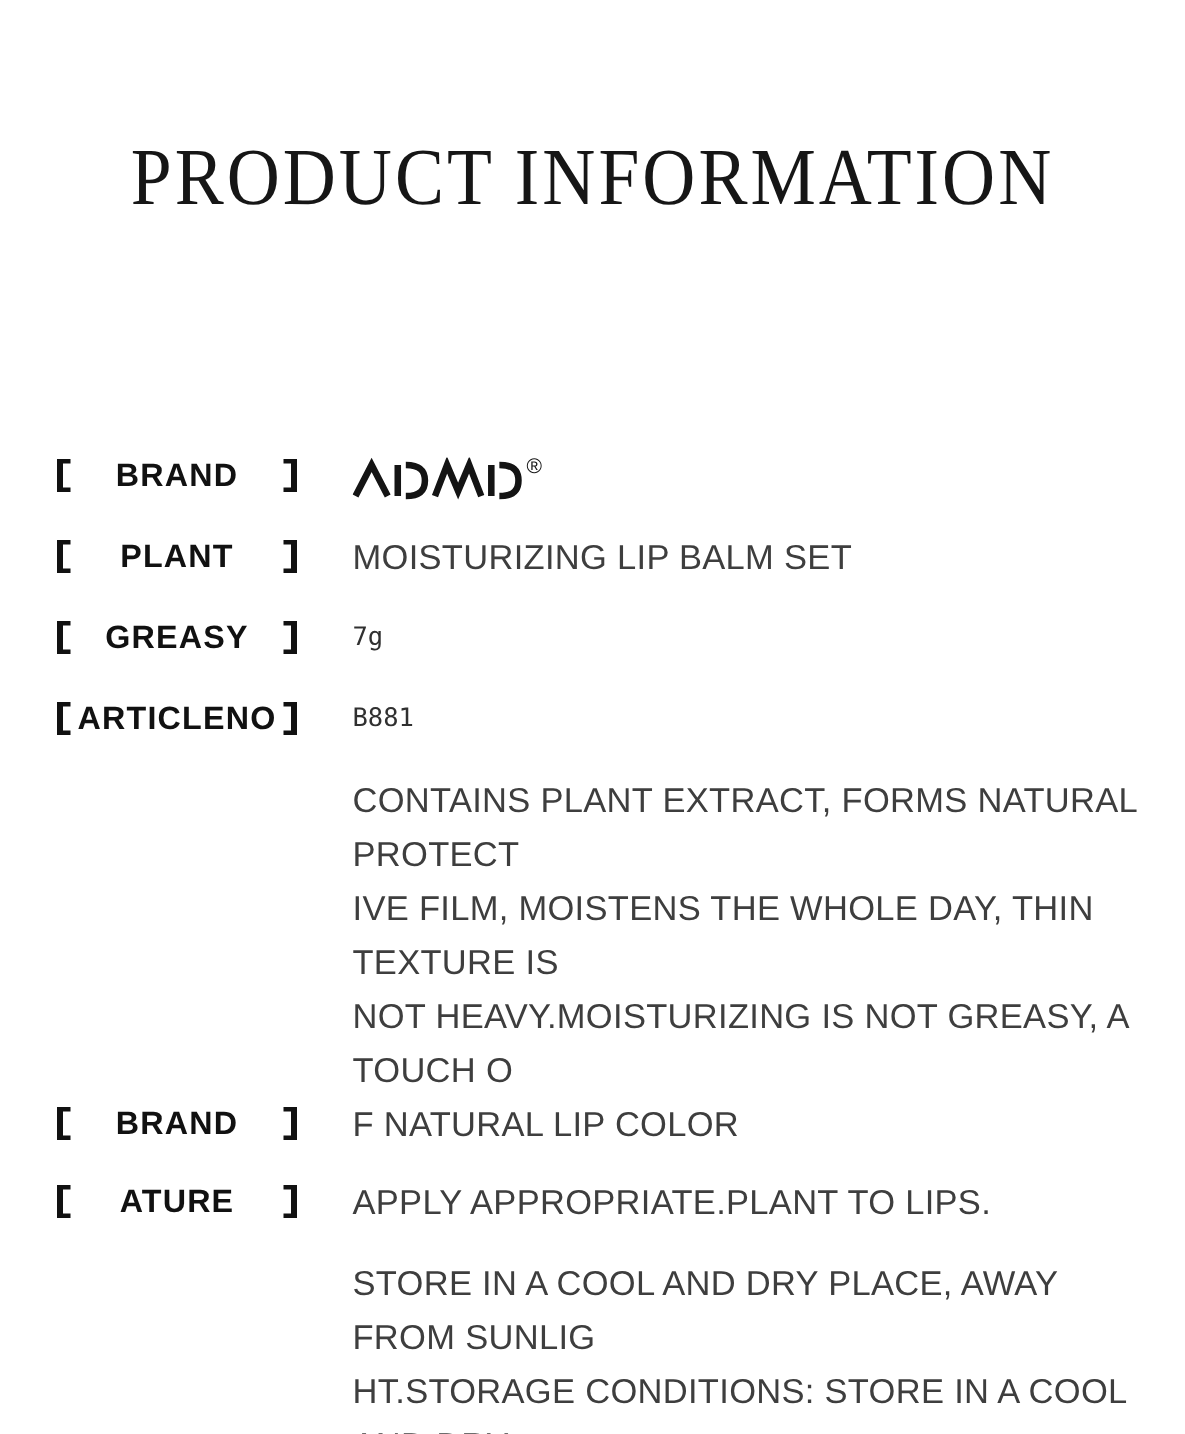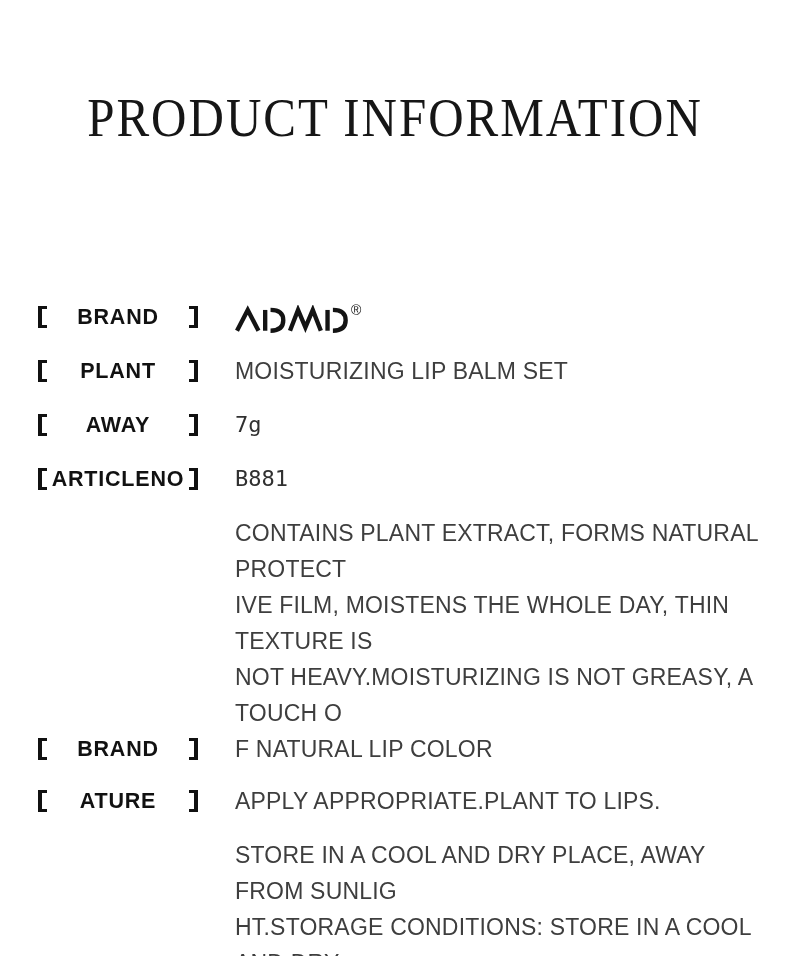--- a/index.html
+++ b/index.html
@@ -47,21 +47,21 @@
   .br.right { border-right: 4px solid #111; }
 
   .value {
     margin-left: 37px;
     font-size: 23px; line-height: 36px; letter-spacing: 0.2px;
     color: #3e3e3e;
     white-space: nowrap;
   }
   .value.mono {
     font-family: "DejaVu Sans Mono", monospace;
-    font-size: 22px; color: #303030; letter-spacing: 0px;
+    font-size: 17px; color: #303030; letter-spacing: 0px;
   }
   .value.para {
     white-space: pre-line;
     width: 525px;
   }
 
   .logo-value {
     margin-left: 37px;
     display: flex; align-items: flex-start;
     padding-top: 3px;
@@ -106,21 +106,21 @@
         <span class="br left"></span>
         <span class="label-text">PLANT</span>
         <span class="br right"></span>
       </div>
       <div class="value">MOISTURIZING LIP BALM SET</div>
     </div>
 
     <div class="row">
       <div class="label">
         <span class="br left"></span>
-        <span class="label-text">AWAY</span>
+        <span class="label-text">GREASY</span>
         <span class="br right"></span>
       </div>
       <div class="value mono">7g</div>
     </div>
 
     <div class="row">
       <div class="label">
         <span class="br left"></span>
         <span class="label-text">ARTICLENO</span>
         <span class="br right"></span>

